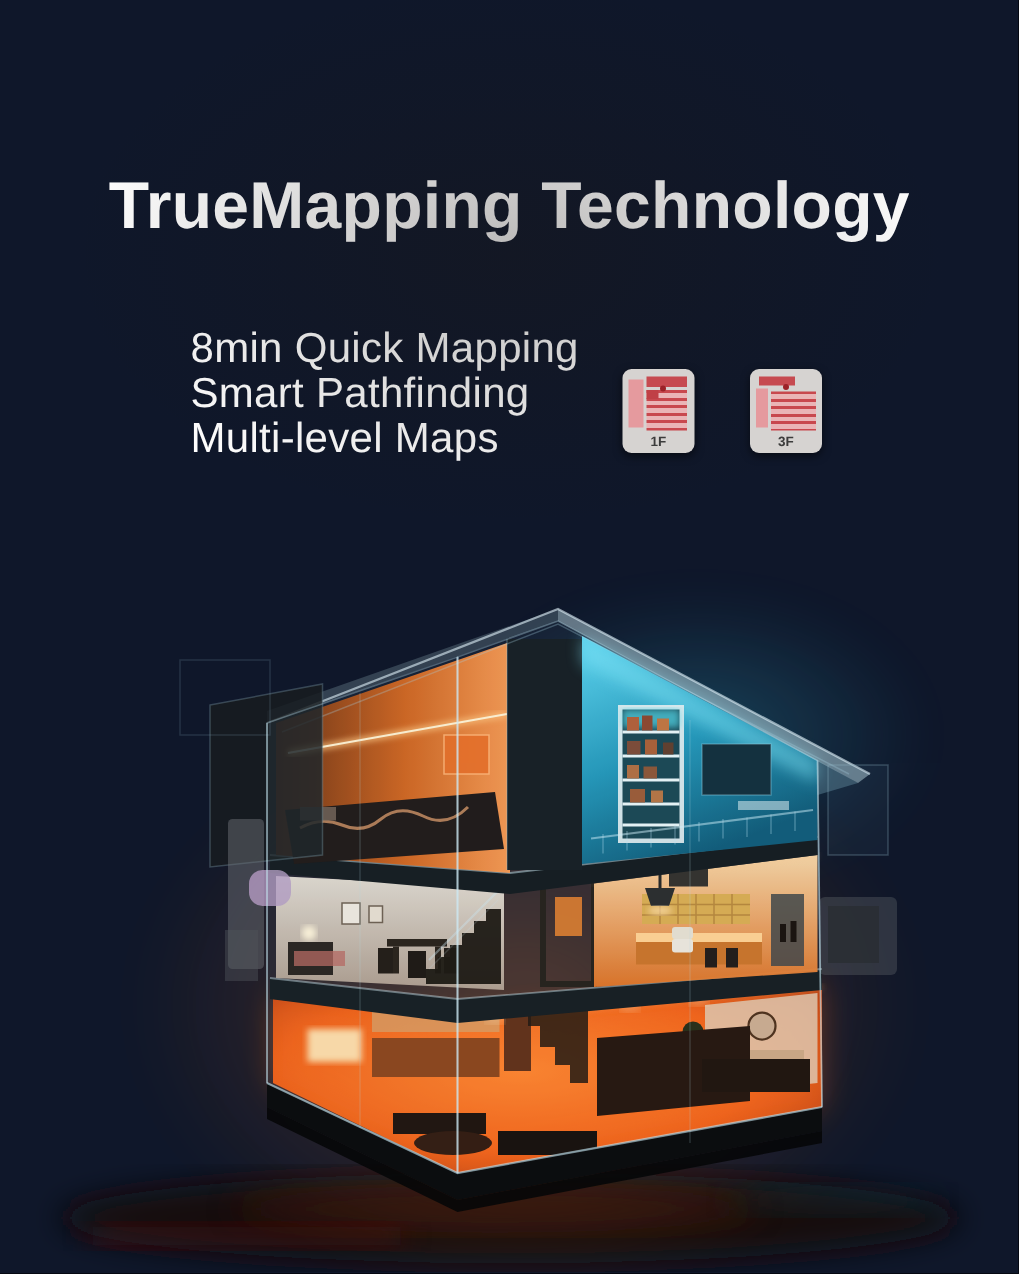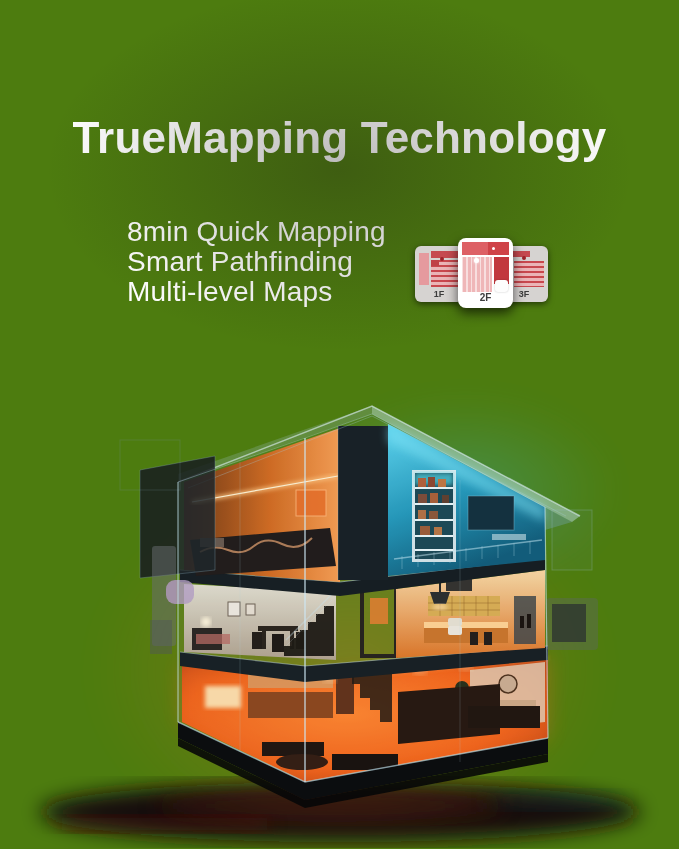--- a/index.html
+++ b/index.html
@@ -1,18 +1,18 @@
 <!DOCTYPE html>
 <html><head>
 <meta charset="utf-8">
 <style>
   html,body{margin:0;padding:0;background:#000;}
   #canvas{
     position:relative;width:679px;height:849px;overflow:hidden;
-    background:#4d7c0f;
+    background:#0f172a;
     font-family:"Liberation Sans", sans-serif;
   }
   #vignette{
     position:absolute;inset:0;pointer-events:none;
     background:radial-gradient(ellipse 420px 260px at 50% 20%, rgba(28,24,22,.30), transparent 70%);
   }
   
   .headline{
     position:absolute;top:116px;left:0;right:0;margin:0;
     text-align:center;color:#fff;font-size:44px;font-weight:700;
@@ -74,31 +74,20 @@
   <div class="floor-cards">
     <div class="fcard back" style="left:1px;">
       <div class="fmap map1">
         <div class="strip"></div>
         <div class="topbar"></div>
         <div class="main"></div>
         <div class="roomsq"></div>
         <div class="dot"></div>
       </div>
       <div class="flabel">1F</div>
-    </div>
-    <div class="fcard front">
-      <div class="fmap map2">
-        <div class="topbar"></div>
-        <div class="tdot"></div>
-        <div class="room"></div>
-        <div class="rdot"></div>
-        <div class="col"></div>
-        <div class="dock"></div>
-      </div>
-      <div class="flabel">2F</div>
     </div>
     <div class="fcard back" style="left:86px;">
       <div class="fmap map3">
         <div class="topbar"></div>
         <div class="dot"></div>
         <div class="strip"></div>
         <div class="main"></div>
       </div>
       <div class="flabel">3F</div>
     </div>

